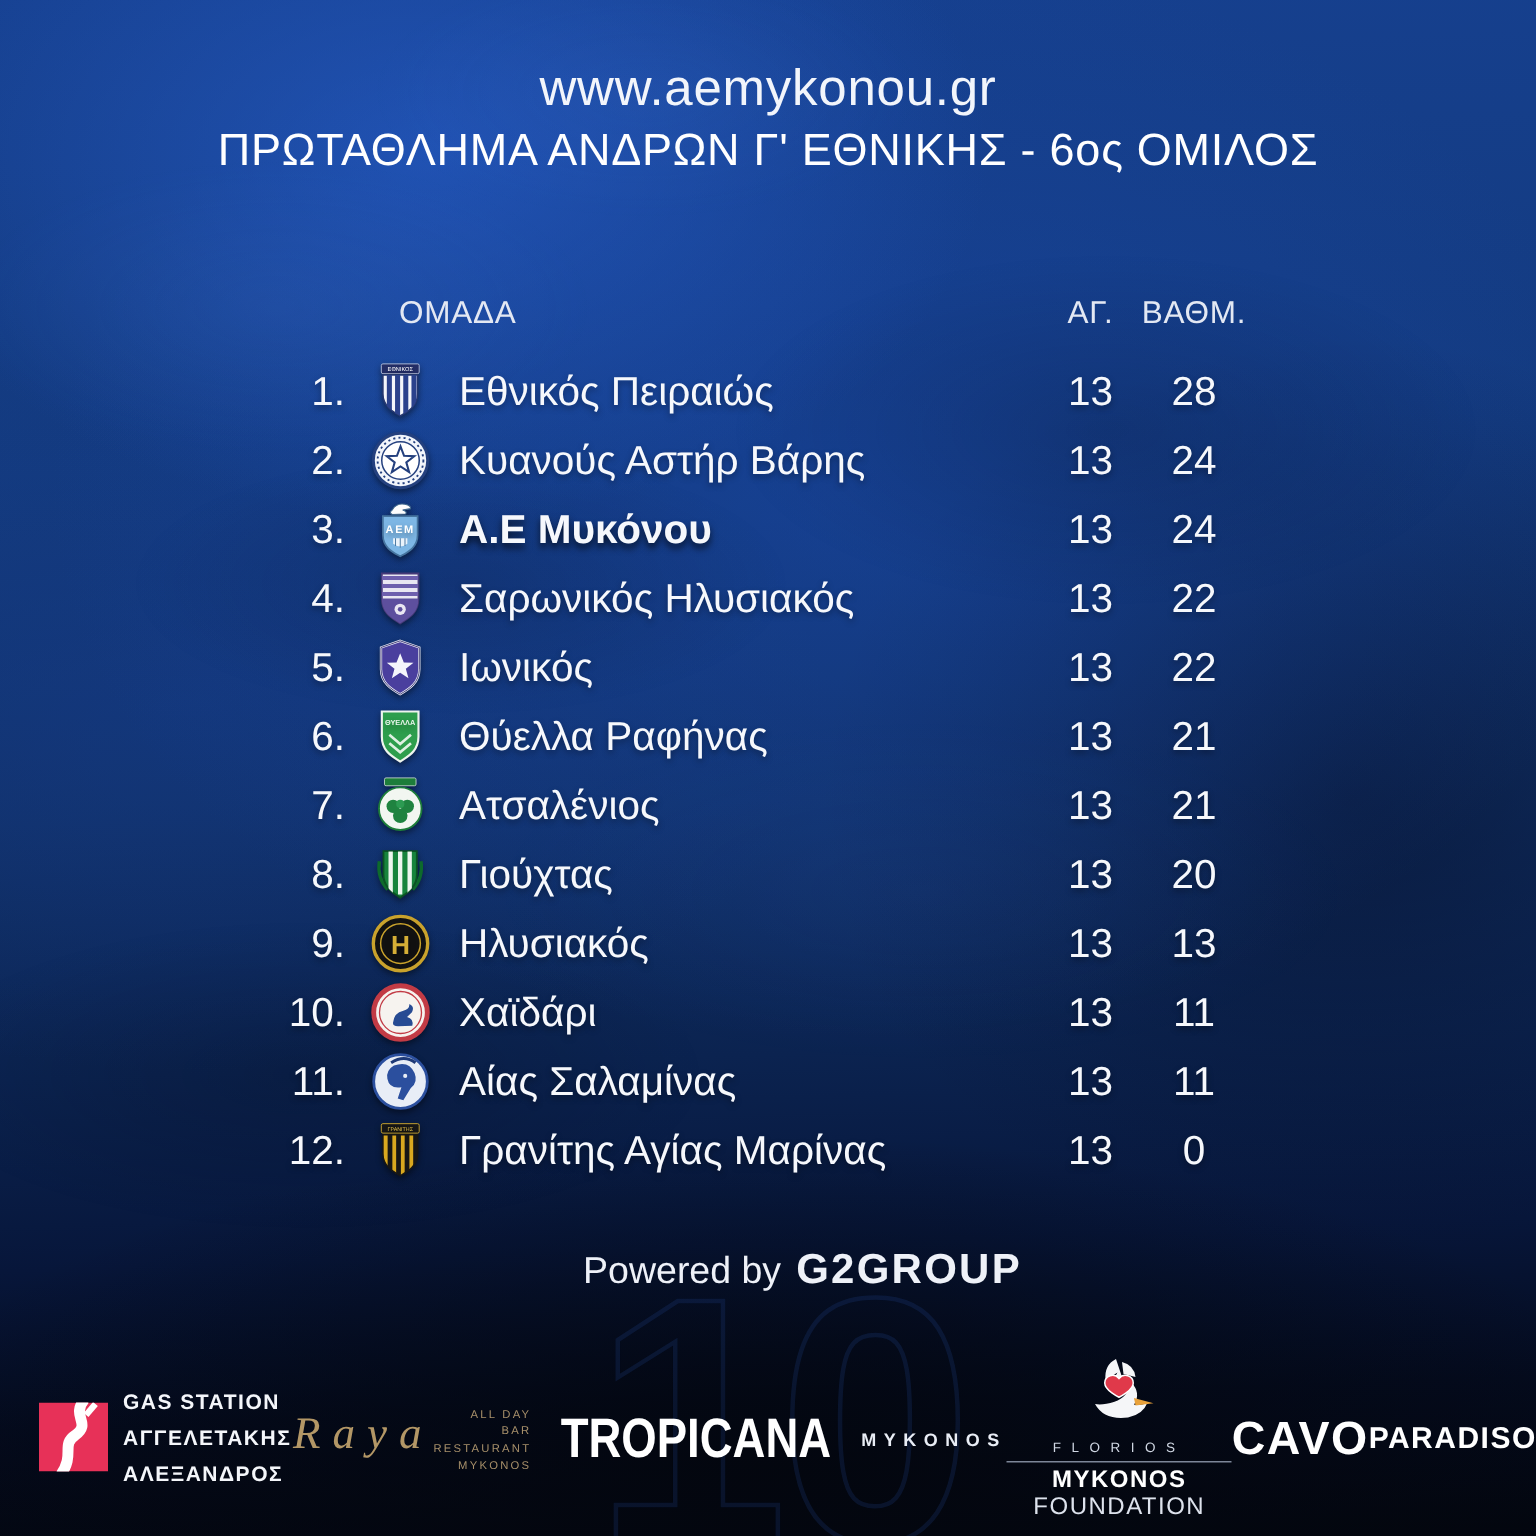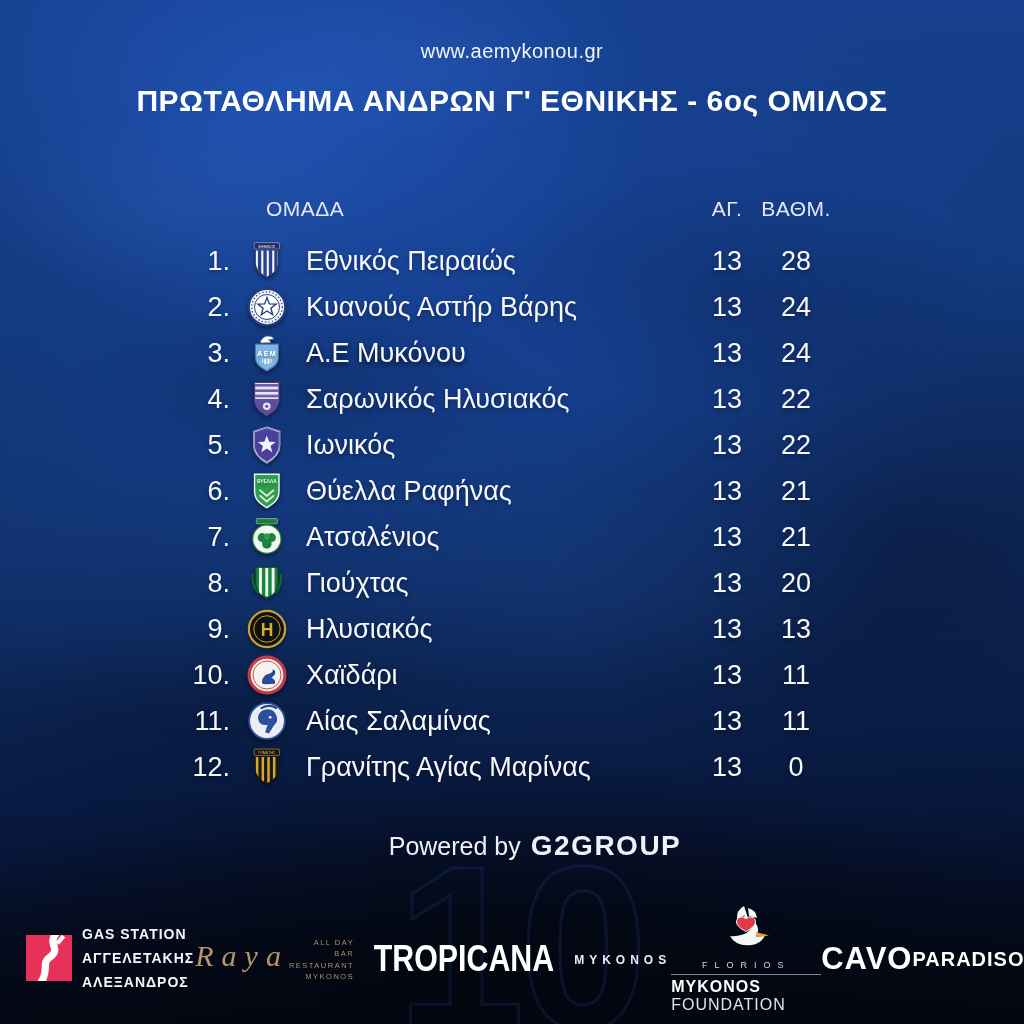--- a/index.html
+++ b/index.html
@@ -21,39 +21,39 @@
       radial-gradient(ellipse 34% 16% at 72% 28%, rgba(4,10,28,.35), transparent 72%),
       radial-gradient(ellipse 30% 12% at 30% 38%, rgba(4,10,28,.28), transparent 72%),
       radial-gradient(ellipse 40% 16% at 60% 58%, rgba(70,120,210,.10), transparent 72%),
       radial-gradient(ellipse 36% 14% at 20% 70%, rgba(4,8,22,.38), transparent 72%);
   }
   .watermark{position:absolute;left:396px;top:832px;font-size:232px;line-height:1;
     font-weight:900;color:transparent;-webkit-text-stroke:3px rgba(40,90,185,.17);
     letter-spacing:-6px;pointer-events:none;}
   
   .site-url{position:absolute;top:40px;left:0;width:100%;text-align:center;
-    font-size:20px;font-weight:400;color:#f2f5fb;letter-spacing:.5px;}
+    font-size:34px;font-weight:400;color:#f2f5fb;letter-spacing:.5px;}
   .title{position:absolute;top:84px;left:0;width:100%;text-align:center;margin:0;
-    font-size:30px;font-weight:700;color:#ffffff;letter-spacing:.5px;}
+    font-size:30px;font-weight:400;color:#ffffff;letter-spacing:.5px;}
   .subtitle{position:absolute;top:140px;left:0;width:100%;text-align:center;margin:0;
     font-size:25px;font-weight:700;color:#ffffff;letter-spacing:1px;}
   
   .grid{display:grid;grid-template-columns:52px 58px 1fr 62px 76px;align-items:center;}
   .thead{position:absolute;left:186px;top:193px;width:648px;height:32px;
     font-size:21px;color:#e3e8f3;}
   .thead .h-team{grid-column:2 / span 2;padding-left:28px;letter-spacing:.5px;}
   .thead .h-games,.thead .h-points{text-align:center;letter-spacing:.5px;}
   .rows{position:absolute;left:186px;top:238px;width:648px;}
   .row{height:46px;font-size:27px;color:#f6f8fc;text-shadow:0 2px 4px rgba(0,0,0,.35);}
   .rank{text-align:right;padding-right:8px;}
   .crest{display:flex;justify-content:center;align-items:center;height:44px;}
   .crest svg{height:40px;width:auto;filter:drop-shadow(0 2px 2px rgba(0,0,0,.45));}
   .team{padding-left:10px;white-space:nowrap;}
   .games,.points{text-align:center;}
-  .row.highlight .team{font-weight:400;text-shadow:0 3px 5px rgba(0,0,0,.65);}
+  .row.highlight .team{font-weight:700;text-shadow:0 3px 5px rgba(0,0,0,.65);}
   
   .powered{position:absolute;top:830px;left:0;width:100%;text-align:center;
     font-size:25px;color:#eef1f8;padding-left:23px;}
   .powered .brand{font-weight:700;font-size:28px;letter-spacing:1.5px;margin-left:10px;}
   
   .sponsors{position:absolute;left:0;top:893px;width:1024px;height:130px;
     display:flex;align-items:center;justify-content:space-between;padding:0 26px;box-sizing:border-box;}
   .sponsor{display:flex;align-items:center;justify-content:center;}
   
   .gas{gap:10px;}
@@ -70,21 +70,21 @@
   
   .tropicana{flex-direction:row;color:#fff;}
   .tropicana-name{font-size:37px;font-weight:900;letter-spacing:0px;transform:scaleX(.82);
     line-height:1;}
   .tropicana-sub{font-size:12px;font-weight:700;letter-spacing:5px;margin-top:4px;color:#e9edf5;}
   
   .florios{flex-direction:column;color:#e7ebf2;width:180px;}
   .florios svg{width:58px;height:56px;}
   .florios-top{font-size:9px;letter-spacing:7px;color:#cfd6e2;margin-top:2px;}
   .florios-line{width:150px;border-top:1px solid #7d8698;margin:4px 0 3px;}
-  .florios-name{font-size:16px;letter-spacing:1px;color:#dde2ec;}
+  .florios-name{font-size:16px;letter-spacing:1px;color:#dde2ec;text-align:center;}
   .florios-name b{font-weight:700;color:#fff;}
   
   .cavo{flex-direction:row;color:#fff;line-height:1;}
   .cavo-l1{font-size:31px;font-weight:900;letter-spacing:1px;}
   .cavo-l2{font-size:20px;font-weight:900;letter-spacing:1px;margin-top:1px;}
   .cavo-l3{font-size:9.5px;font-weight:700;letter-spacing:6px;margin-top:4px;color:#e6eaf2;}
   text{font-family:"Liberation Sans","DejaVu Sans",sans-serif;}
   .script{font-family:"Liberation Serif","DejaVu Serif",serif;font-style:italic;font-weight:700;}
 </style>
 </head>

